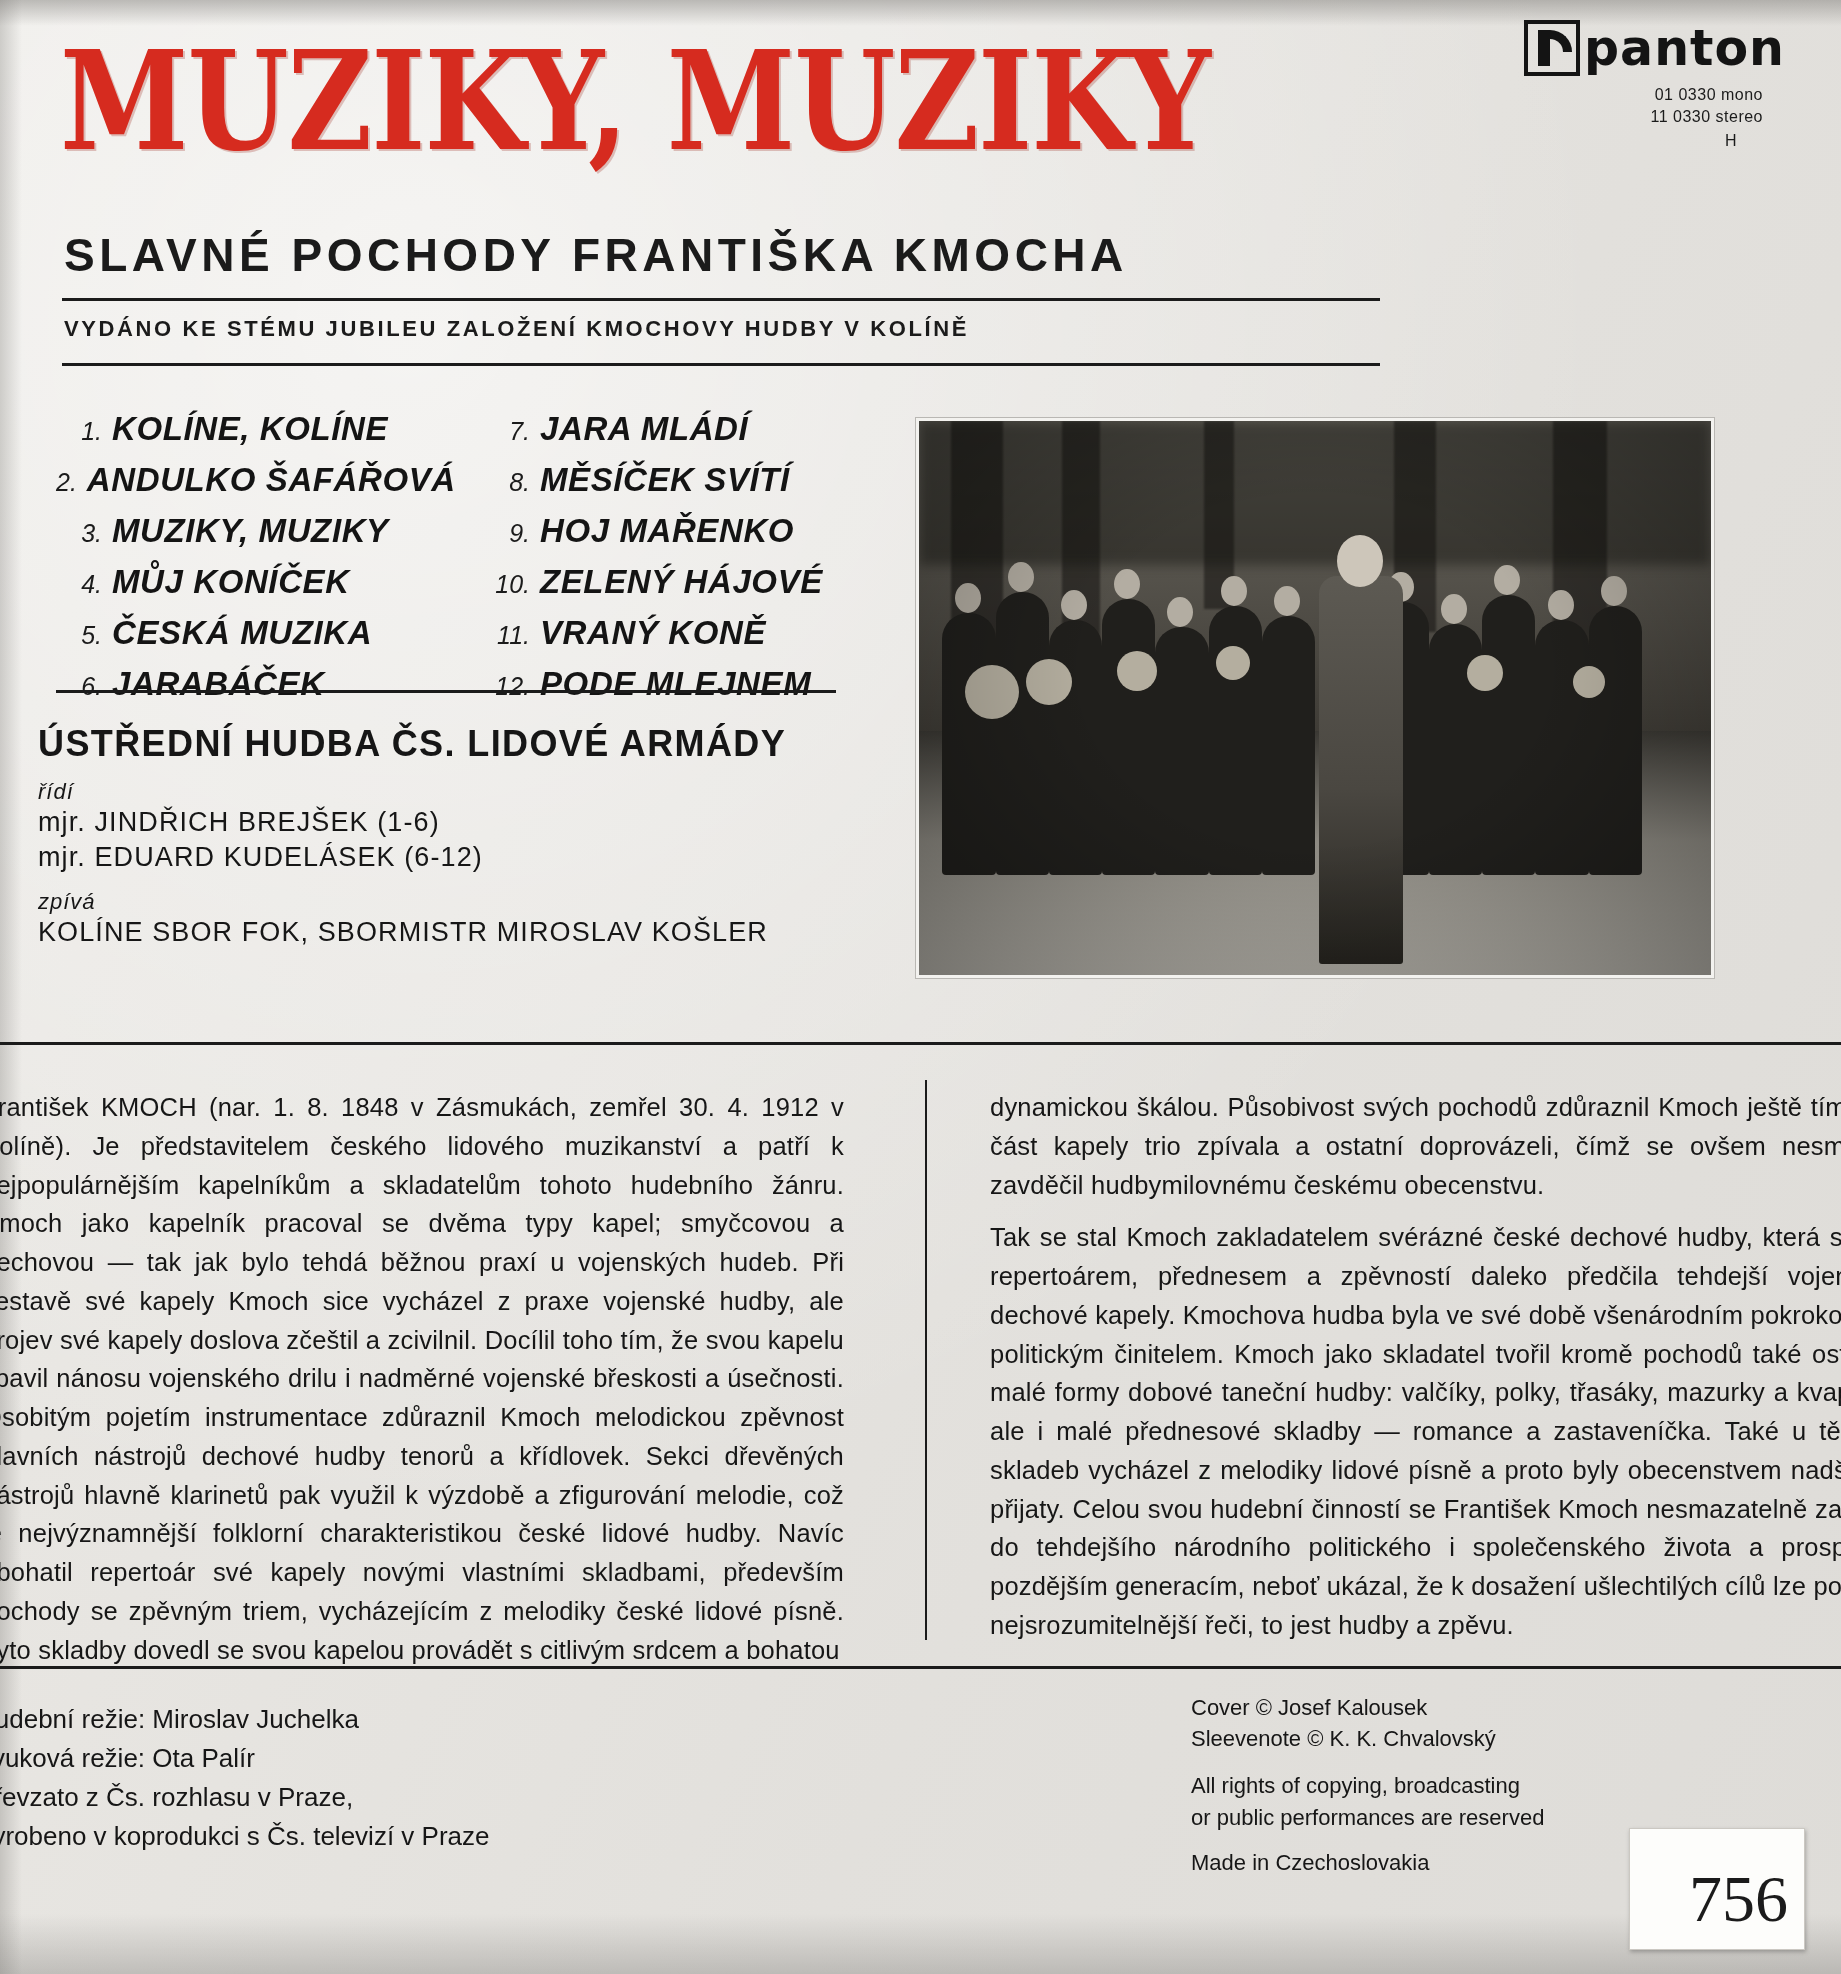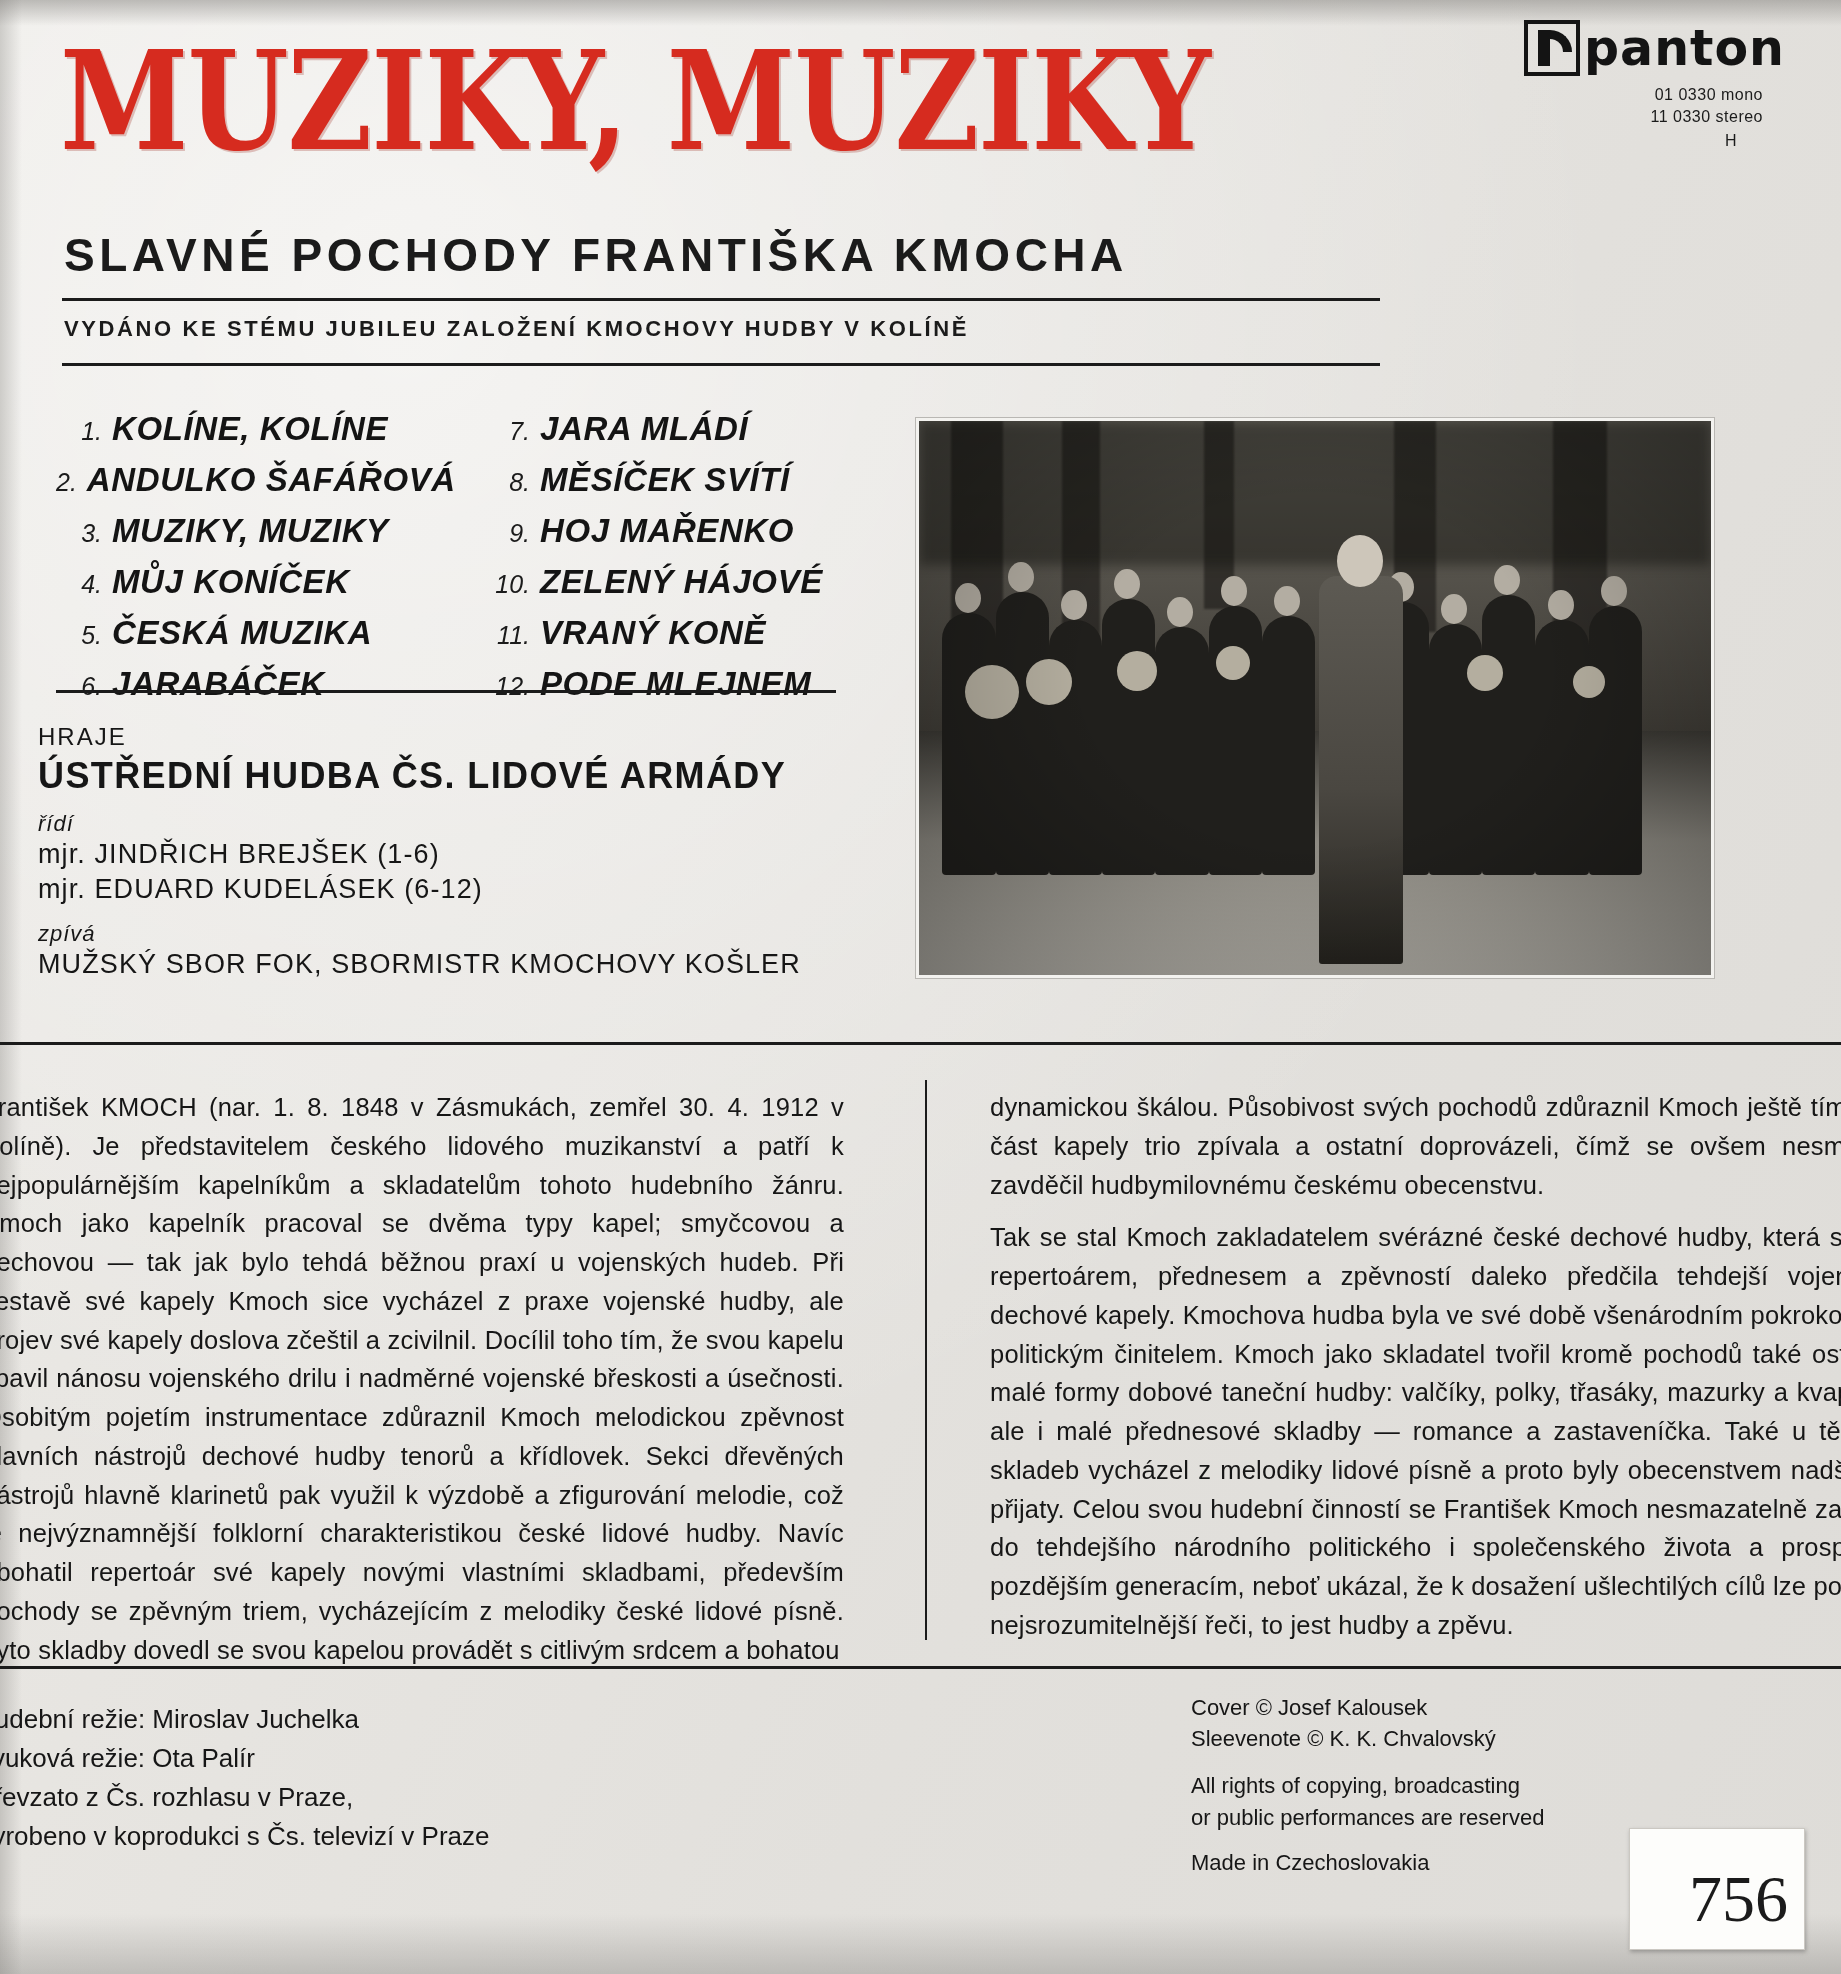--- a/index.html
+++ b/index.html
@@ -460,28 +460,27 @@
       </div>
       <div class="track">
         <span class="num">12.</span>
         <span class="name">PODE MLEJNEM</span>
       </div>
     </div>
   </div>
   <div class="rule-3"></div>
 
   <div class="performers">
-    <div class="perf-kicker">HRAJE</div>
     <div class="perf-main">ÚSTŘEDNÍ HUDBA ČS. LIDOVÉ ARMÁDY</div>
     <div class="perf-label">řídí</div>
     <div class="perf-line">mjr. JINDŘICH BREJŠEK (1-6)</div>
     <div class="perf-line">mjr. EDUARD KUDELÁSEK (6-12)</div>
     <div class="perf-gap"></div>
     <div class="perf-label">zpívá</div>
-    <div class="perf-line">MUŽSKÝ SBOR FOK, SBORMISTR KMOCHOVY KOŠLER</div>
+    <div class="perf-line">KOLÍNE SBOR FOK, SBORMISTR MIROSLAV KOŠLER</div>
   </div>
 
   <div class="photo">
     <div class="photo-sky"></div>
     <div class="photo-ground"></div>
 
     <div class="tree" style="left:4%; top:0; width:52px; height:48%;"></div>
     <div class="tree" style="left:18%; top:0; width:38px; height:40%;"></div>
     <div class="tree" style="left:36%; top:0; width:30px; height:34%;"></div>
     <div class="tree" style="left:60%; top:0; width:42px; height:38%;"></div>

